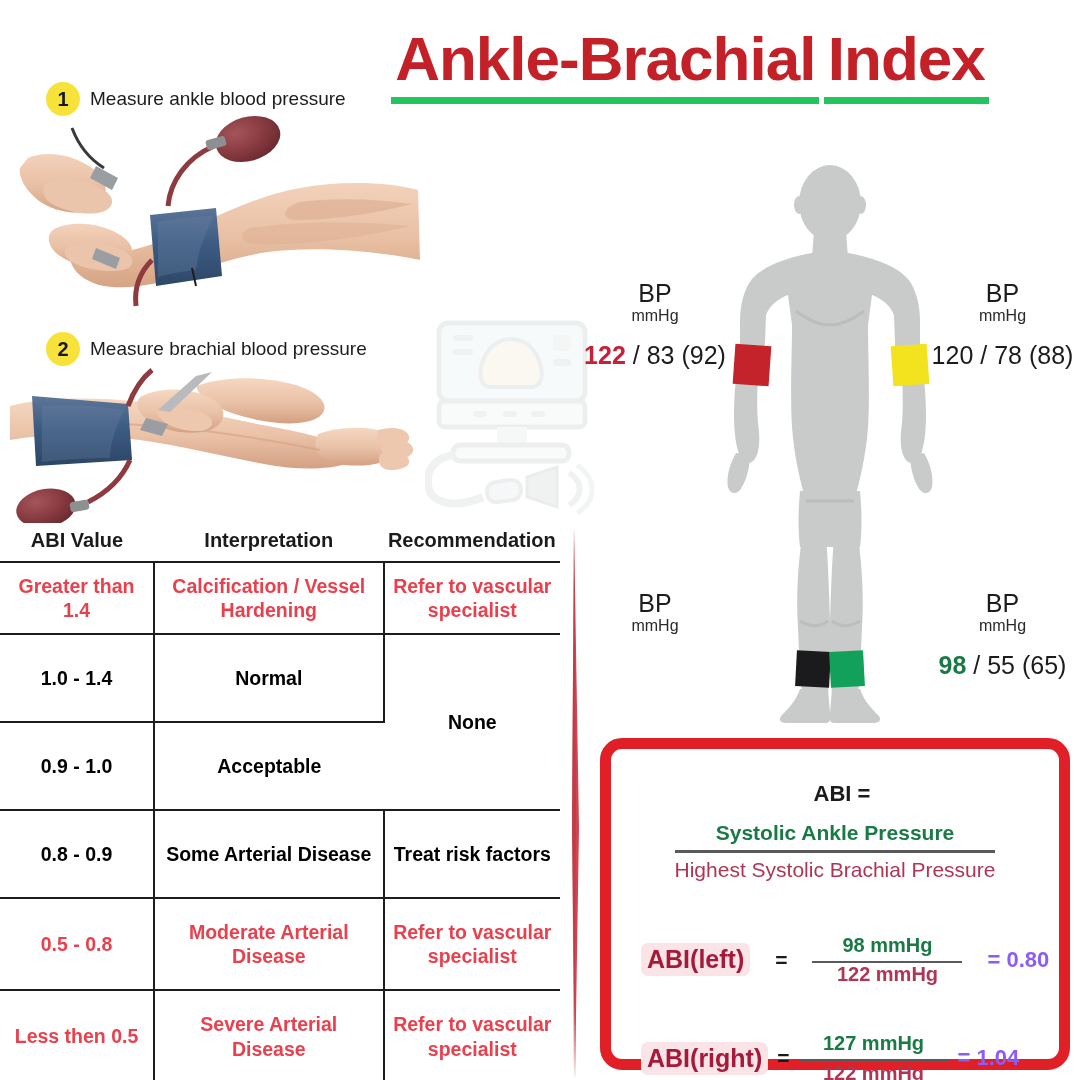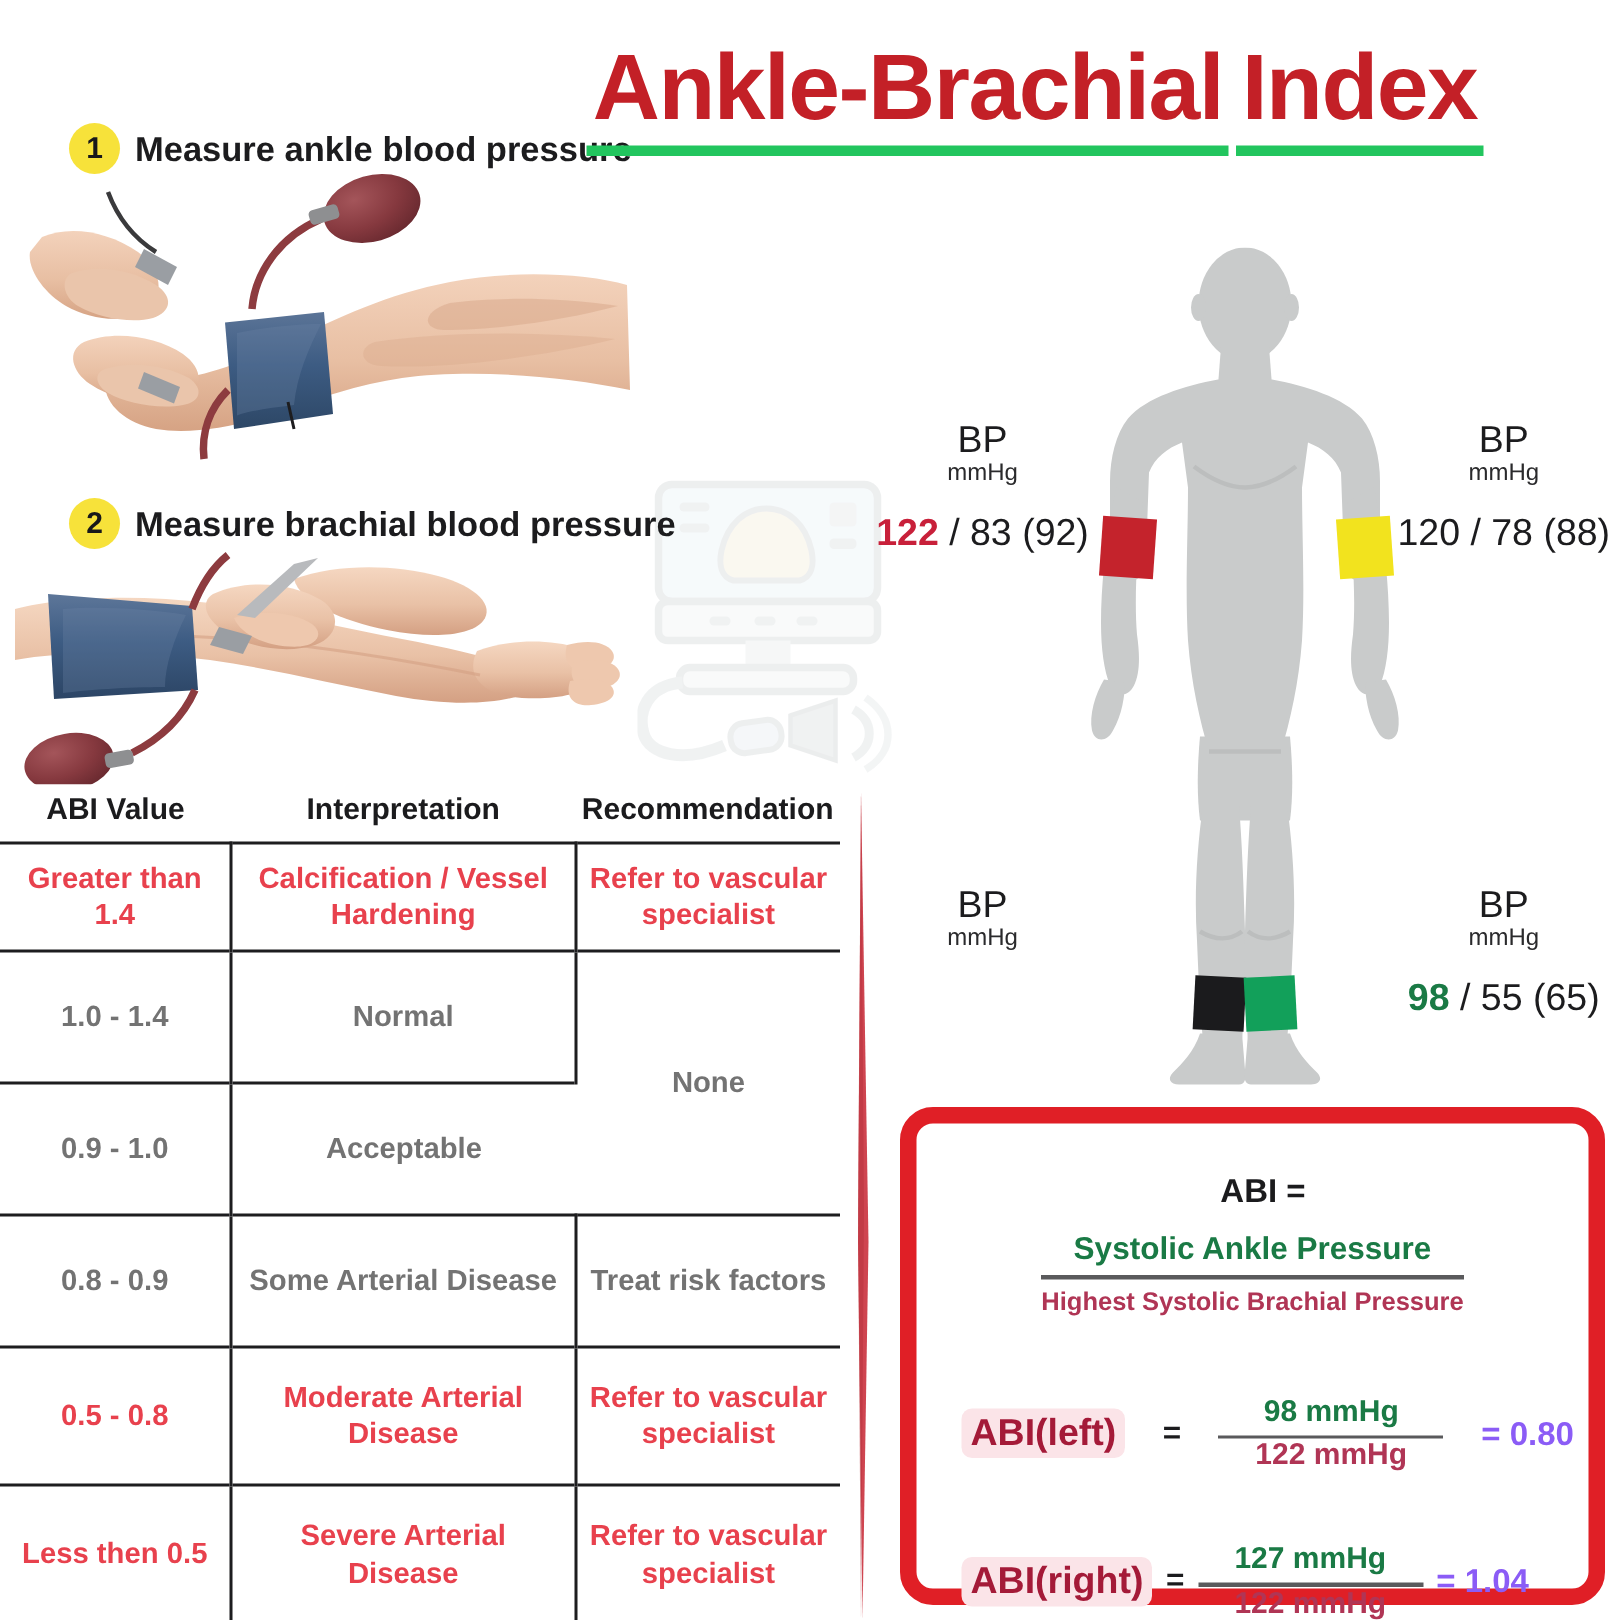--- a/index.html
+++ b/index.html
@@ -55,22 +55,22 @@
     background: #f7e23a;
     color: #18181a;
     font-weight: 800;
     font-size: 20px;
     display: flex;
     align-items: center;
     justify-content: center;
     flex: 0 0 auto;
   }
   .step-text {
-    font-size: 23px;
-    font-weight: 700;
+    font-size: 19px;
+    font-weight: 400;
     color: #1c1c1e;
     white-space: nowrap;
   }
   #step1-label { left: 46px; top: 82px; }
   #step2-label { left: 46px; top: 332px; }
 
   .illus {
     position: absolute;
     overflow: hidden;
   }
@@ -171,21 +171,21 @@
     font-weight: 700;
     line-height: 1.25;
     padding: 6px 6px;
     border-top: 2.5px solid #1d1d1f;
     border-right: 2.5px solid #1d1d1f;
     background: #fff;
   }
   table.abi-table td:last-child { border-right: none; }
   table.abi-table tr:last-child td { border-bottom: none; }
   td.val-red  { color: #e8414d; }
-  td.val-blue { color: #737373; }
+  td.val-blue { color: #000000; }
   col.c1 { width: 27.5%; }
   col.c2 { width: 41%; }
   col.c3 { width: 31.5%; }
 
   
   #formula-box {
     position: absolute;
     left: 600px;
     top: 738px;
     width: 470px;
@@ -229,22 +229,22 @@
     white-space: nowrap;
   }
   #abi-def-frac .num {
     color: #1a7a45;
     font-size: 21px;
     font-weight: 800;
     padding-bottom: 5px;
   }
   #abi-def-frac .den {
     color: #b03555;
-    font-size: 17px;
-    font-weight: 700;
+    font-size: 21px;
+    font-weight: 400;
     padding-top: 5px;
   }
   .frac-bar {
     height: 2.5px;
     background: #5a5a5c;
     width: 100%;
   }
 
   
   .example-row {

